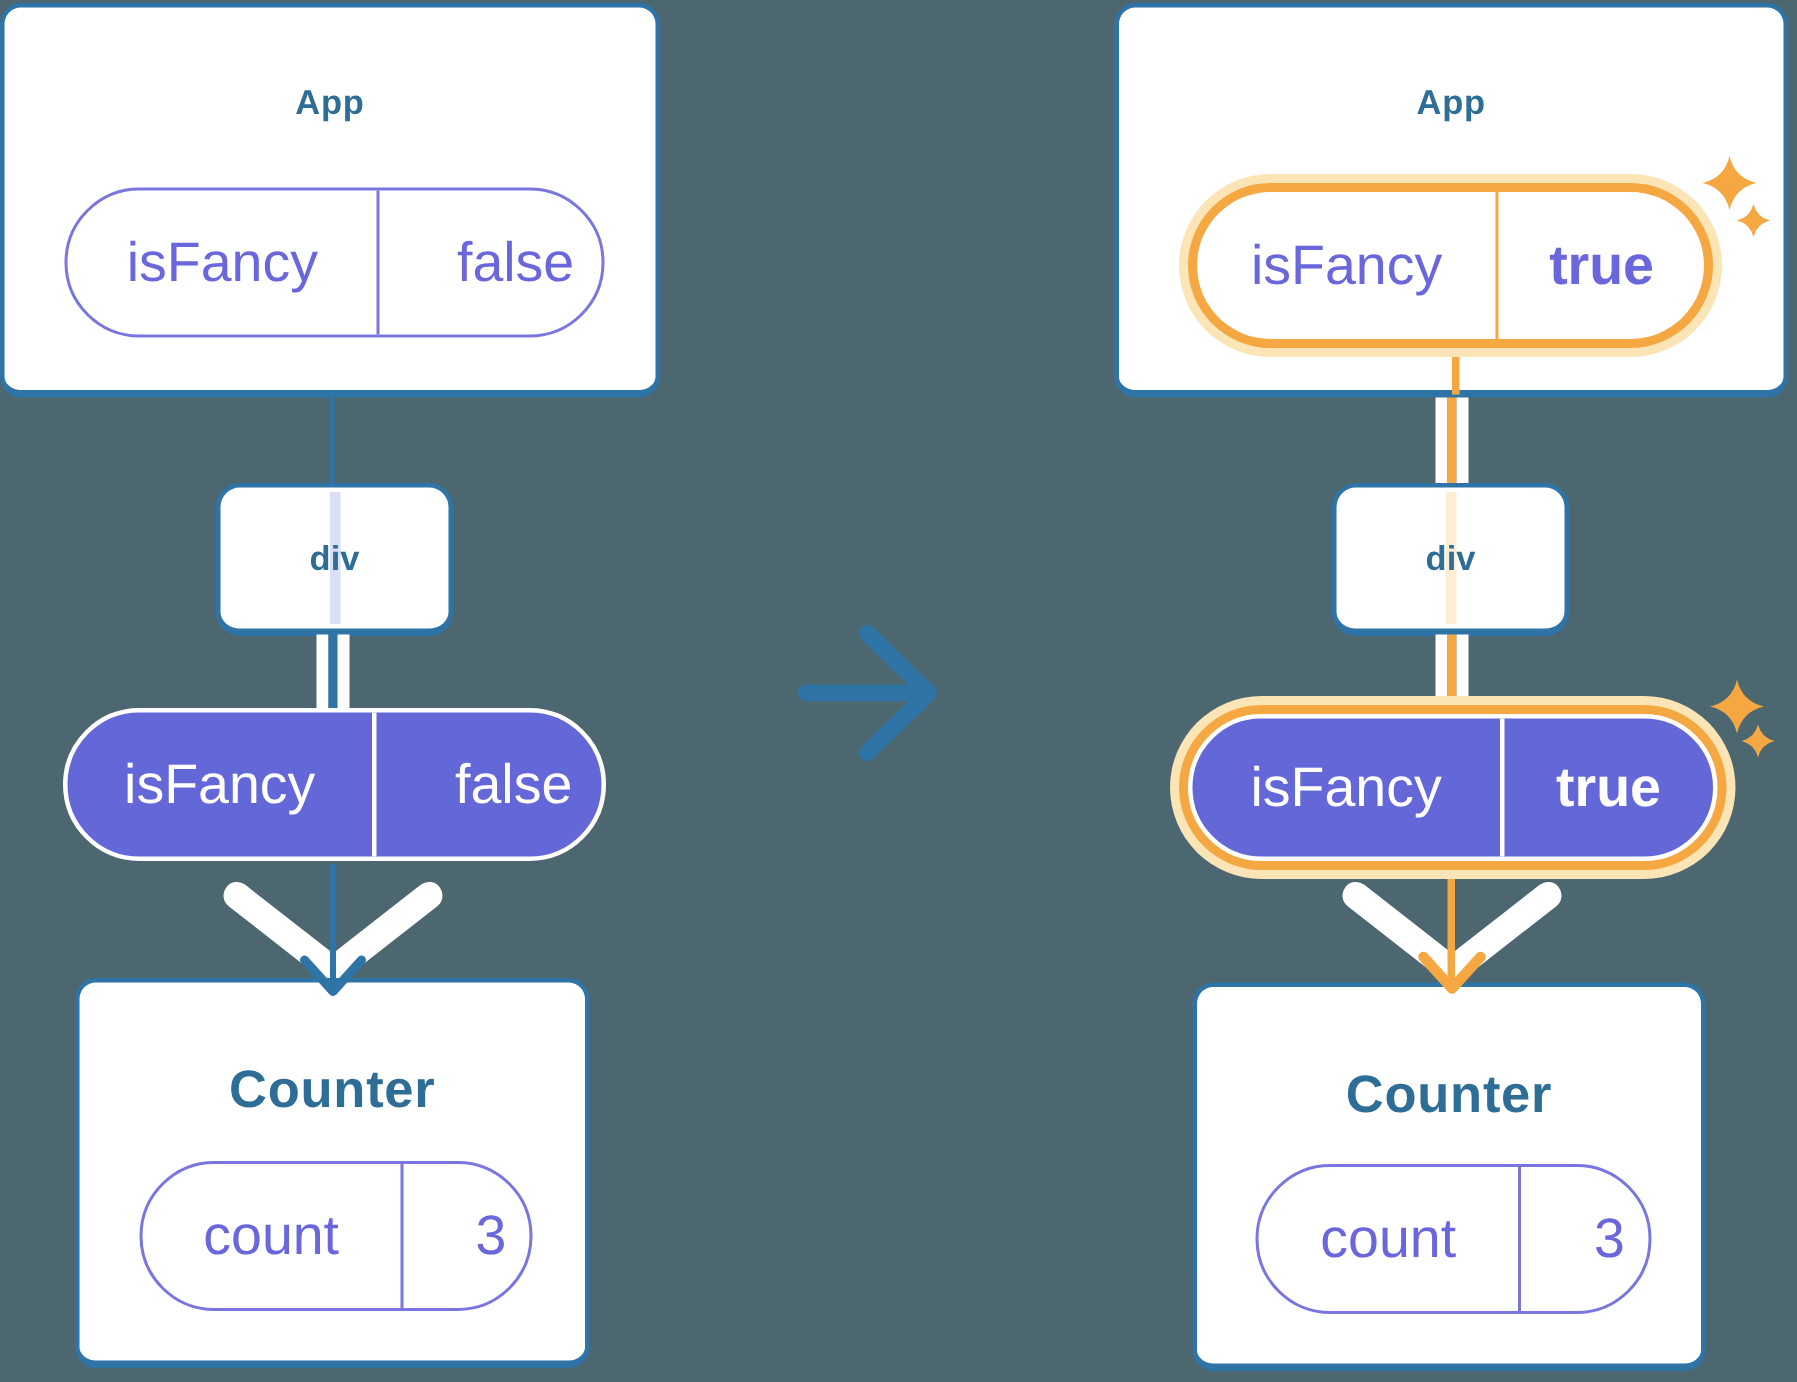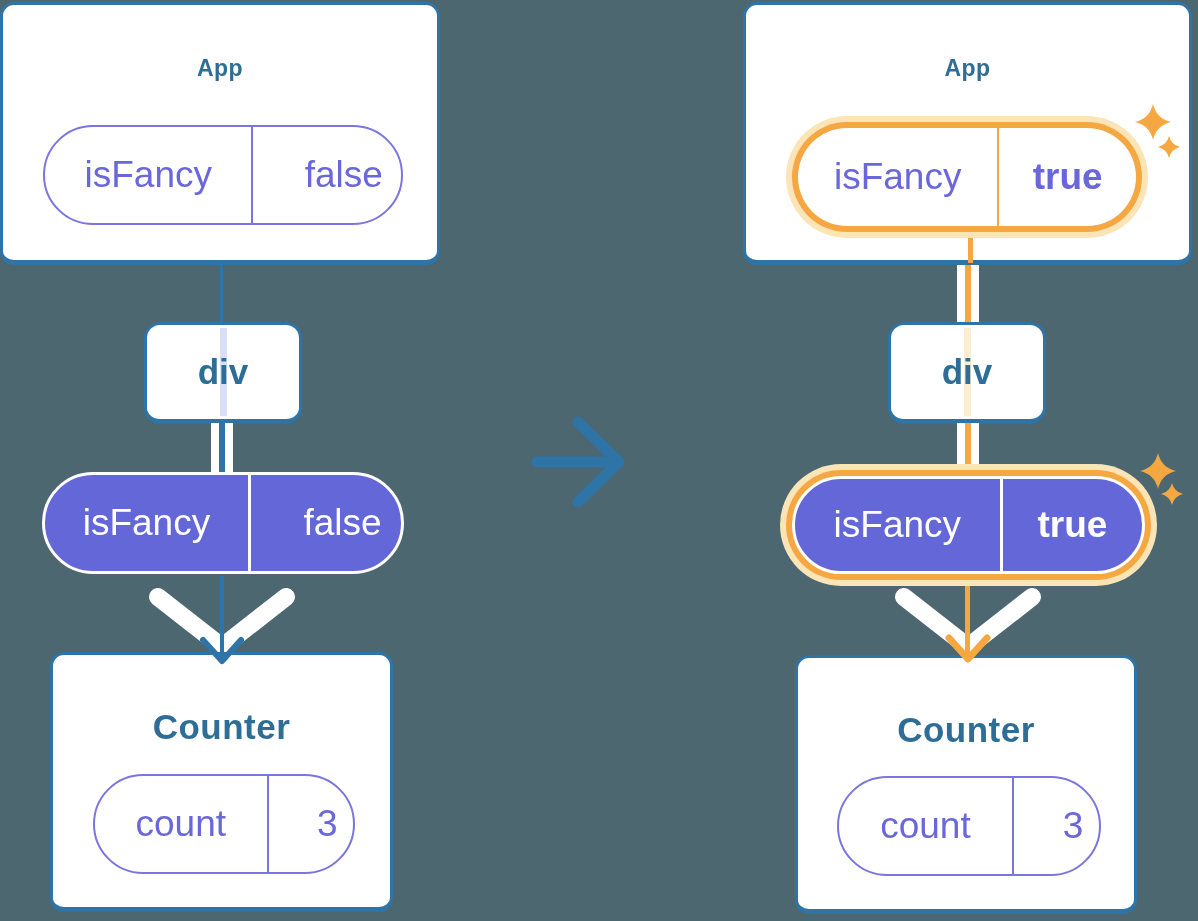--- a/index.html
+++ b/index.html
@@ -27,21 +27,21 @@
     position:absolute;background:#fff;
     border:3px solid var(--card-border);
     border-bottom-width:5px;border-radius:14px;
   }
   .title{
     position:absolute;left:0;right:0;text-align:center;
     font-size:23px;font-weight:600;color:var(--heading);
     letter-spacing:.5px;
   }
   .boxlabel{
-    font-size:35px;font-weight:600;color:var(--heading);
+    font-size:23px;font-weight:600;color:var(--heading);
     position:relative;z-index:2;
   }
   .divbox{display:flex;align-items:center;justify-content:center;}
   .faded-line{position:absolute;left:50%;top:3px;bottom:3px;width:7px;margin-left:-3.5px;z-index:1;}
   .pill{
     position:absolute;display:flex;border-radius:999px;
   }
   .pill .cell{
     display:flex;align-items:center;justify-content:center;
     font-size:37px;min-width:0;

